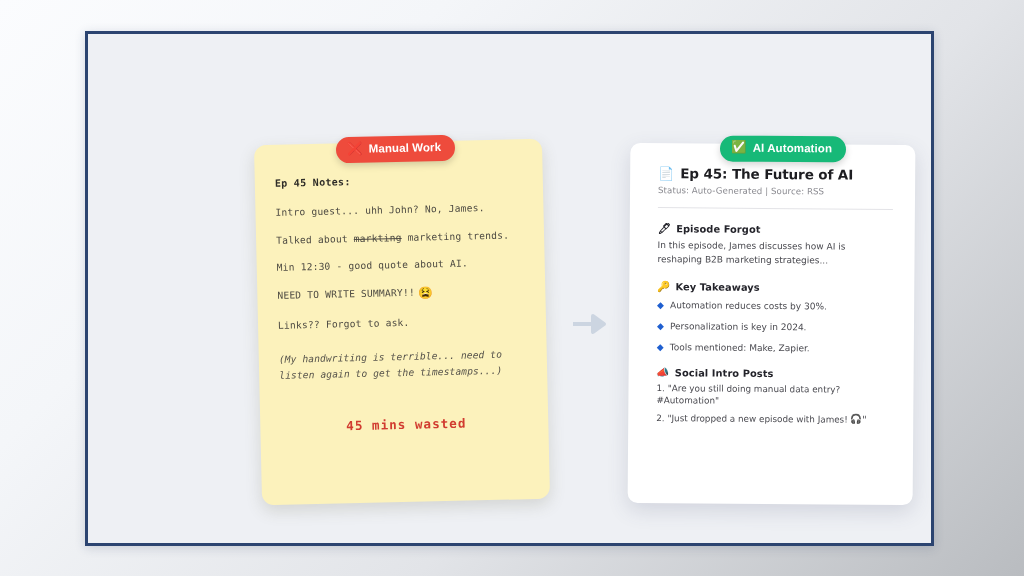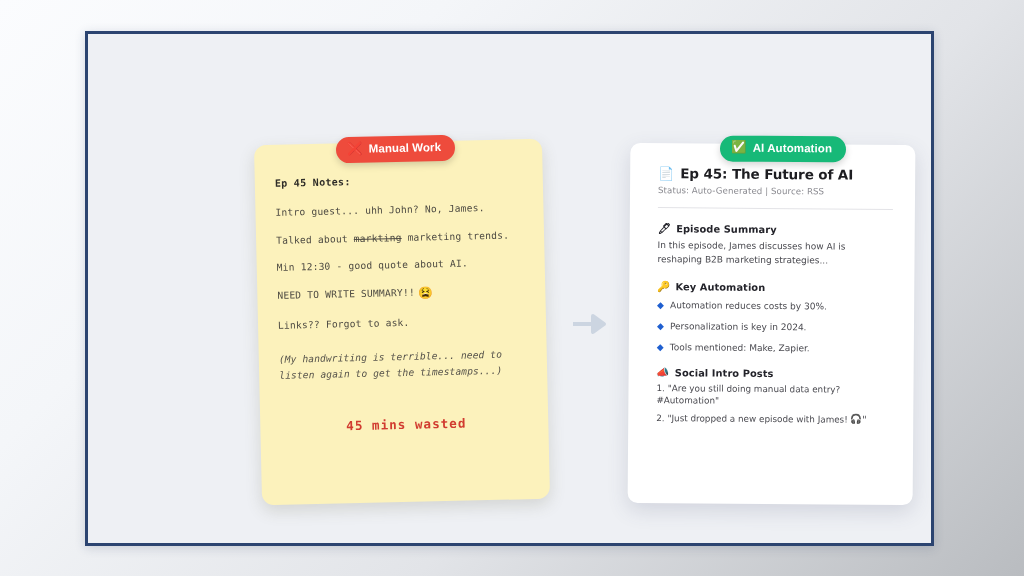--- a/index.html
+++ b/index.html
@@ -280,29 +280,29 @@
           <span>Ep 45: The Future of AI</span>
         </div>
 
         <div class="card-status">Status: Auto-Generated | Source: RSS</div>
 
         <div class="card-divider"></div>
 
         <div class="section">
           <div class="section-head">
             <span class="sec-icon">🖊</span>
-            <span>Episode Summary</span>
+            <span>Episode Forgot</span>
           </div>
           <div class="section-text">In this episode, James discusses how AI is reshaping B2B marketing strategies...</div>
         </div>
 
         <div class="section">
           <div class="section-head">
             <span class="sec-icon">🔑</span>
-            <span>Key Automation</span>
+            <span>Key Takeaways</span>
           </div>
           <ul class="takeaway-list">
             <li>
               <span class="bullet-icon">◆</span>
               <span>Automation reduces costs by 30%.</span>
             </li>
             <li>
               <span class="bullet-icon">◆</span>
               <span>Personalization is key in 2024.</span>
             </li>

